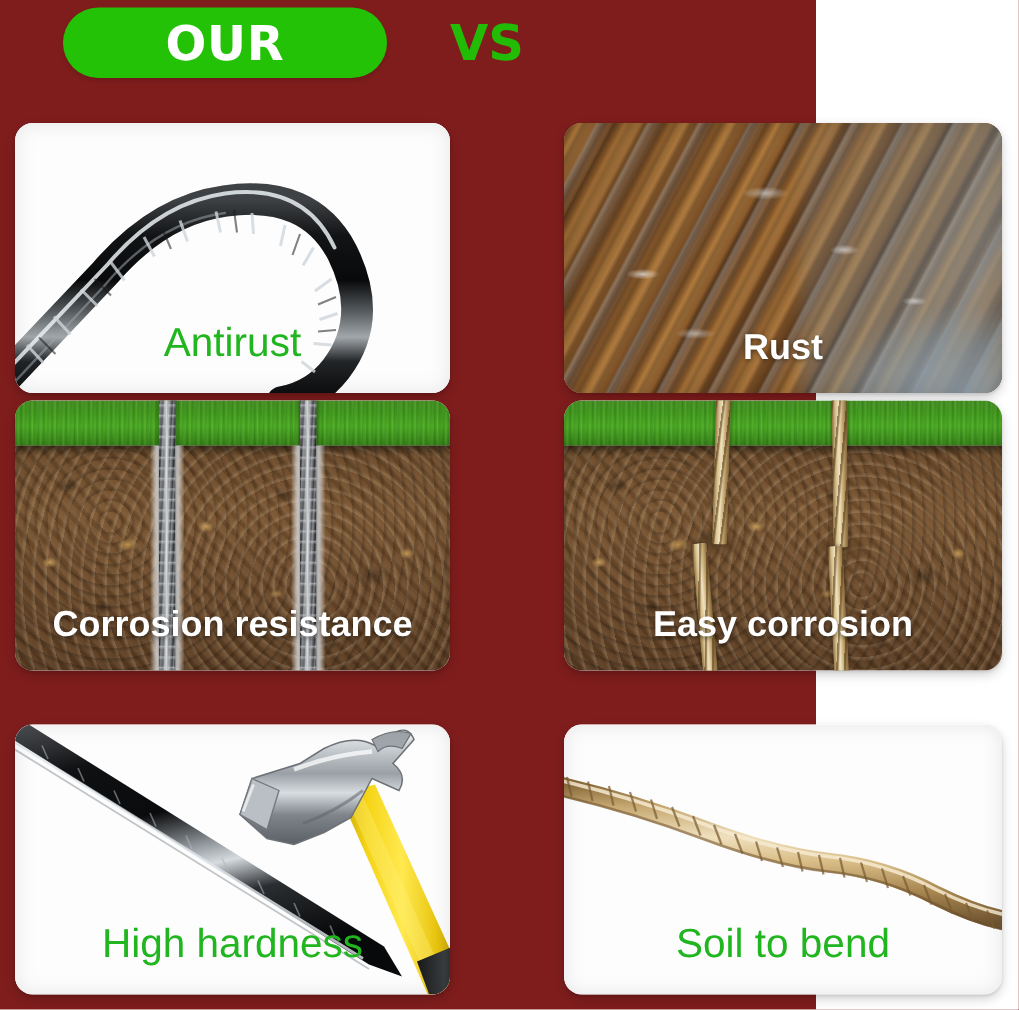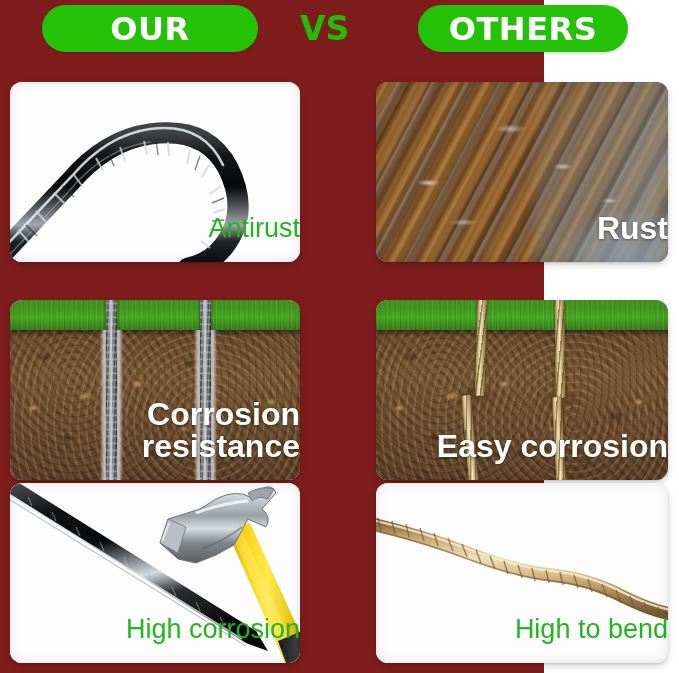--- a/index.html
+++ b/index.html
@@ -70,49 +70,49 @@
     width: 290px;
     height: 180px;
     border-radius: 12px;
     overflow: hidden;
     background: #ffffff;
     box-shadow: 0 3px 7px rgba(0,0,0,0.18), 0 1px 2px rgba(0,0,0,0.10);
   }
   .col-l { left: 10px; }
   .col-r { left: 376px; width: 292px; }
   .row-1 { top: 82px; }
-  .row-2 { top: 300px; padding-left: 28px; }
+  .row-2 { top: 267px; padding-left: 28px; }
   .row-3 { top: 483px; }
 
   .card-scene {
     position: absolute;
     inset: 0;
     overflow: hidden;
   }
 
   
   .caption {
     position: absolute;
     left: 0;
     width: 100%;
-    text-align: right;
+    text-align: center;
     line-height: 1;
     z-index: 40;
     pointer-events: none;
   }
   .caption-green {
     bottom: 20px;
     color: #21b51f;
     font-size: 27px;
     font-weight: normal;
   }
   .caption-white {
     bottom: 18px;
     color: #ffffff;
-    font-size: 32px;
+    font-size: 24px;
     font-weight: bold;
     text-shadow: 0 1px 3px rgba(0,0,0,0.45);
   }
 
   
   .s-hook-bg { position:absolute; inset:0; background:#fdfdfd; }
   .hook-wrap {
     position: absolute;
     left: 0; top: 0;
     width: 290px; height: 180px;
@@ -285,23 +285,20 @@
 <div id="stage">
 
   <div class="header">
 
     <div class="pill pill-our">
       <span class="pill-label">OUR</span>
     </div>
 
     <div class="vs-label">VS</div>
 
-    <div class="pill pill-others">
-      <span class="pill-label">OTHERS</span>
-    </div>
   </div>
 
   <div class="card col-l row-1">
     <div class="card-scene">
       <div class="s-hook-bg"></div>
       <div class="hook-wrap">
         <svg class="hook-svg" viewBox="0 0 290 180" preserveAspectRatio="none">
           <defs>
             <linearGradient id="barGrad" x1="0" y1="0" x2="0" y2="1">
               <stop offset="0%" stop-color="#4e5154"></stop>
@@ -471,21 +468,21 @@
           <path d="M 152,58 L 159,40" stroke="#f0f3f5" stroke-width="2" opacity="0.8"></path>
 
           <path d="M 186,30 Q 212,20 238,18" stroke="#fdfefe" stroke-width="3" fill="none" opacity="0.75"></path>
           <path d="M 192,66 Q 214,58 232,44" stroke="#5e646a" stroke-width="2" fill="none" opacity="0.55"></path>
 
           <path d="M 238,10 Q 252,2 264,6 L 258,16 Q 248,12 242,18 Z" fill="#9fa5aa" stroke="#6a7075" stroke-width="0.8"></path>
         </g>
       </svg>
       <div class="vignette"></div>
     </div>
-    <div class="caption caption-green">High corrosion</div>
+    <div class="caption caption-green">High hardness</div>
   </div>
 
   <div class="card col-r row-3">
     <div class="card-scene">
       <div class="s-white"></div>
       <svg class="bent-svg" viewBox="0 0 292 180" preserveAspectRatio="none">
         <defs>
           <linearGradient id="bentGrad" x1="0" y1="0" x2="0" y2="1">
             <stop offset="0%" stop-color="#8a6b3c"></stop>
             <stop offset="16%" stop-color="#c6a871"></stop>
@@ -519,16 +516,16 @@
           <line x1="212" y1="96" x2="216" y2="109"></line>
           <line x1="226" y1="101" x2="231" y2="114"></line>
           <line x1="240" y1="107" x2="245" y2="120"></line>
           <line x1="254" y1="113" x2="259" y2="126"></line>
           <line x1="268" y1="119" x2="273" y2="131"></line>
           <line x1="282" y1="124" x2="287" y2="136"></line>
         </g>
       </svg>
       <div class="vignette"></div>
     </div>
-    <div class="caption caption-green">High to bend</div>
+    <div class="caption caption-green">Soil to bend</div>
   </div>
 
 </div>
 
 </body></html>

